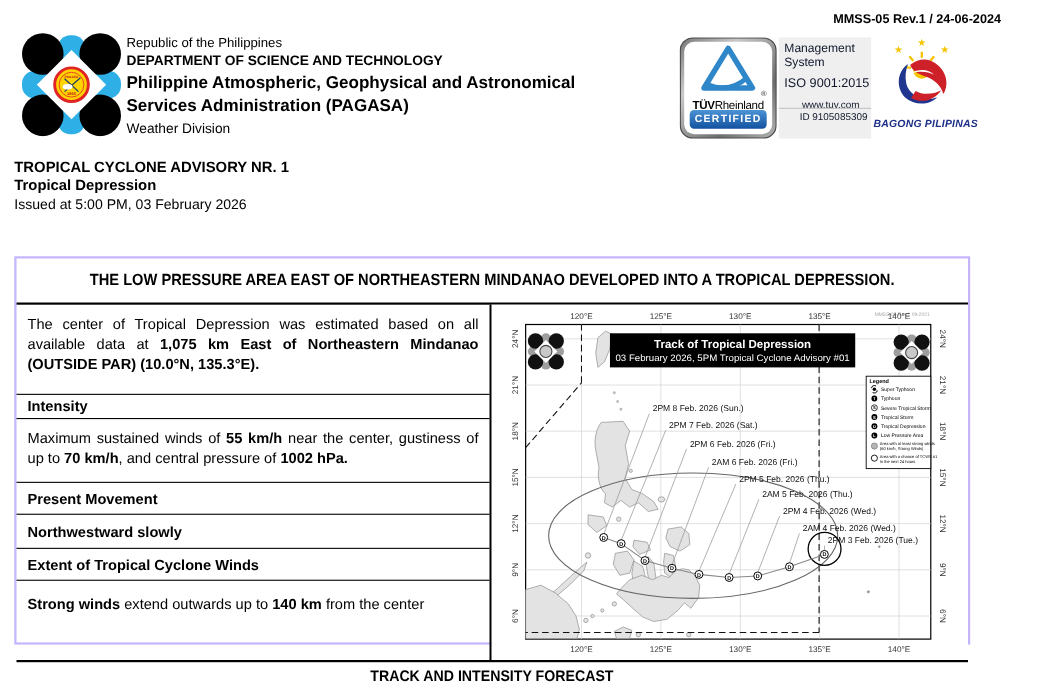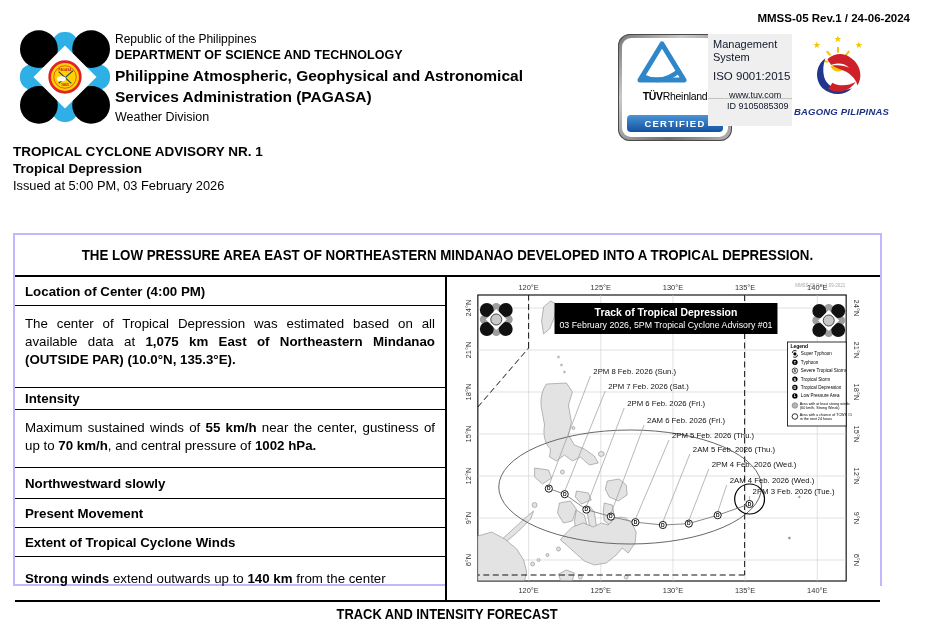--- a/index.html
+++ b/index.html
@@ -7,23 +7,23 @@
        font-family:"Liberation Sans",sans-serif;color:#000;}
   .abs{position:absolute}
   
   .mmss{top:12px;right:33px;font-size:11.5px;font-weight:bold}
   .hdr-text{left:115px;top:33px;line-height:1.15}
   .h-rep{font-size:12px;margin-bottom:1px}
   .h-dept{font-size:12.5px;font-weight:bold;margin-bottom:3px}
   .h-ag{font-size:15.5px;font-weight:bold;line-height:21px}
   .h-div{font-size:12.5px;margin-top:3px}
   
-  .tuv{left:618px;top:34px;width:88px;height:107px;border-radius:12px;
+  .tuv{left:618px;top:34px;width:88px;height:92px;border-radius:12px;
        background:linear-gradient(135deg,#777 0%,#c9c9c9 30%,#6e6e6e 70%,#b5b5b5 100%);
-       box-shadow:inset 0 0 0 1px #4a4a4a;padding-left:26px;}
+       box-shadow:inset 0 0 0 1px #4a4a4a;}
   .tuv-inner{position:absolute;left:4px;top:4px;right:4px;bottom:4px;background:#fff;border-radius:9px;overflow:hidden}
   .tuv-brand{position:absolute;left:0;right:0;top:52px;text-align:center;font-size:10.5px;letter-spacing:-.3px}
   .tuv-reg{position:absolute;right:5px;top:44px;font-size:7px;color:#444}
   .tuv-band{position:absolute;left:5px;right:5px;bottom:5px;height:17px;border-radius:4px;
        background:linear-gradient(180deg,#4c93d6,#11529e);color:#fff;font-size:9.5px;font-weight:bold;
        letter-spacing:1.2px;text-align:center;line-height:17px}
   
   .isopanel{left:708px;top:34px;width:84px;height:92px;background:#efefef;color:#0f172a}
   .iso-l1{font-size:11px;line-height:13px;margin:4px 0 0 5px}
   .iso-iso{font-size:11.5px;margin:6px 0 0 5px}
@@ -130,26 +130,25 @@
   <div class="adv-t2">Tropical Depression</div>
   <div class="adv-t3">Issued at 5:00 PM, 03 February 2026</div>
 </div>
 
 <div class="abs tbl">
   <div class="banner">
     <span>THE LOW PRESSURE AREA EAST OF NORTHEASTERN MINDANAO DEVELOPED INTO A TROPICAL DEPRESSION.</span>
   </div>
   <div class="cols">
     <div class="lcol">
-      <div class="lrow lhead" style="height:29px">Location of Center (4:00 PM)</div>
       <div class="lrow lpara" style="height:82px"><span>The center of Tropical Depression was estimated based on all available data at </span><b>1,075 km East of Northeastern Mindanao (OUTSIDE PAR) (10.0°N, 135.3°E).</b></div>
       <div class="lrow lhead" style="height:22px">Intensity</div>
       <div class="lrow lpara" style="height:58px"><span>Maximum sustained winds of </span><b>55 km/h</b><span> near the center, gustiness of up to </span><b>70 km/h</b><span>, and central pressure of </span><b>1002 hPa.</b></div>
+      <div class="lrow lhead" style="height:29px">Present Movement</div>
       <div class="lrow lline" style="height:31px;font-weight:bold;padding-top:8px">Northwestward slowly</div>
-      <div class="lrow lhead" style="height:29px">Present Movement</div>
       <div class="lrow lhead" style="height:29px">Extent of Tropical Cyclone Winds</div>
       <div class="lrow lline last" style="padding-top:14px"><b>Strong winds</b><span> extend outwards up to </span><b>140 km</b><span> from the center</span></div>
     </div>
     <div class="rcol">
       <svg id="trackmap" width="100%" height="100%" viewBox="0 0 435 323" preserveAspectRatio="none">
 
         <text id="stampTxt" x="400" y="10" font-size="4.5" fill="#a8a8a8" text-anchor="end">MMSS-05 Rev.1 09-2021</text>
 
         <rect x="31" y="18" width="370" height="286" fill="#fff" stroke="#000" stroke-width="1.1"></rect>
         <g id="grid-g">

